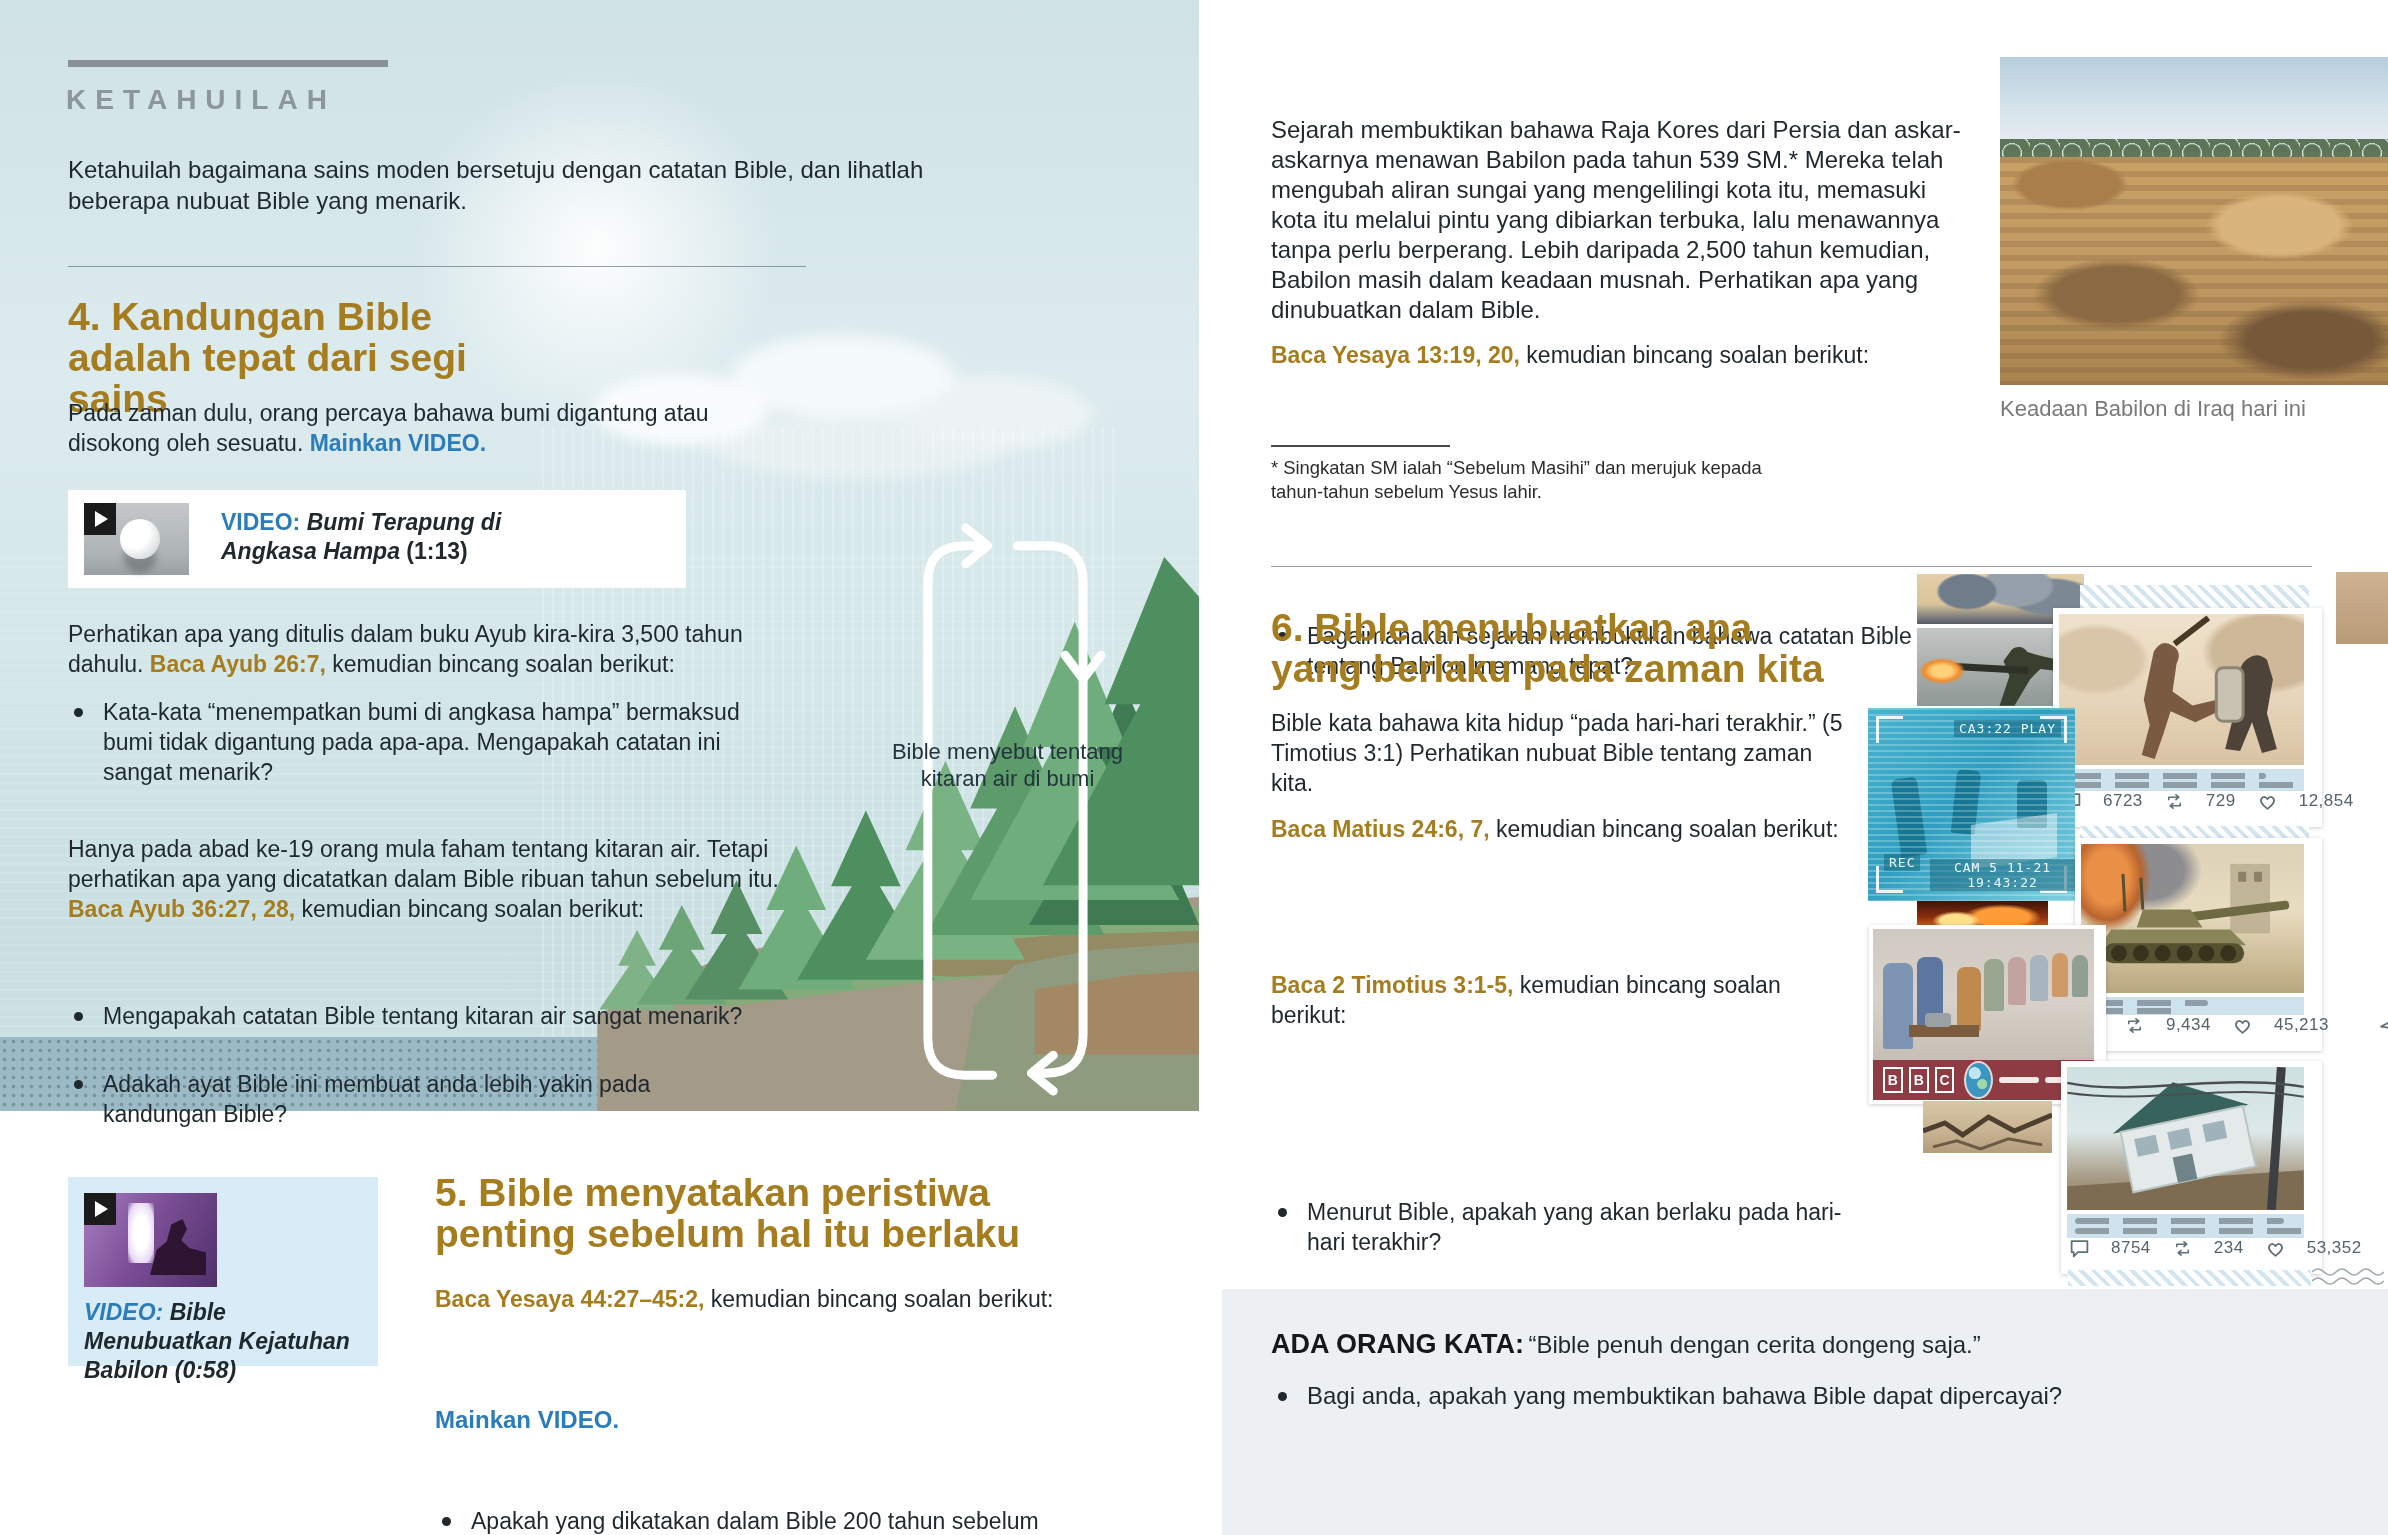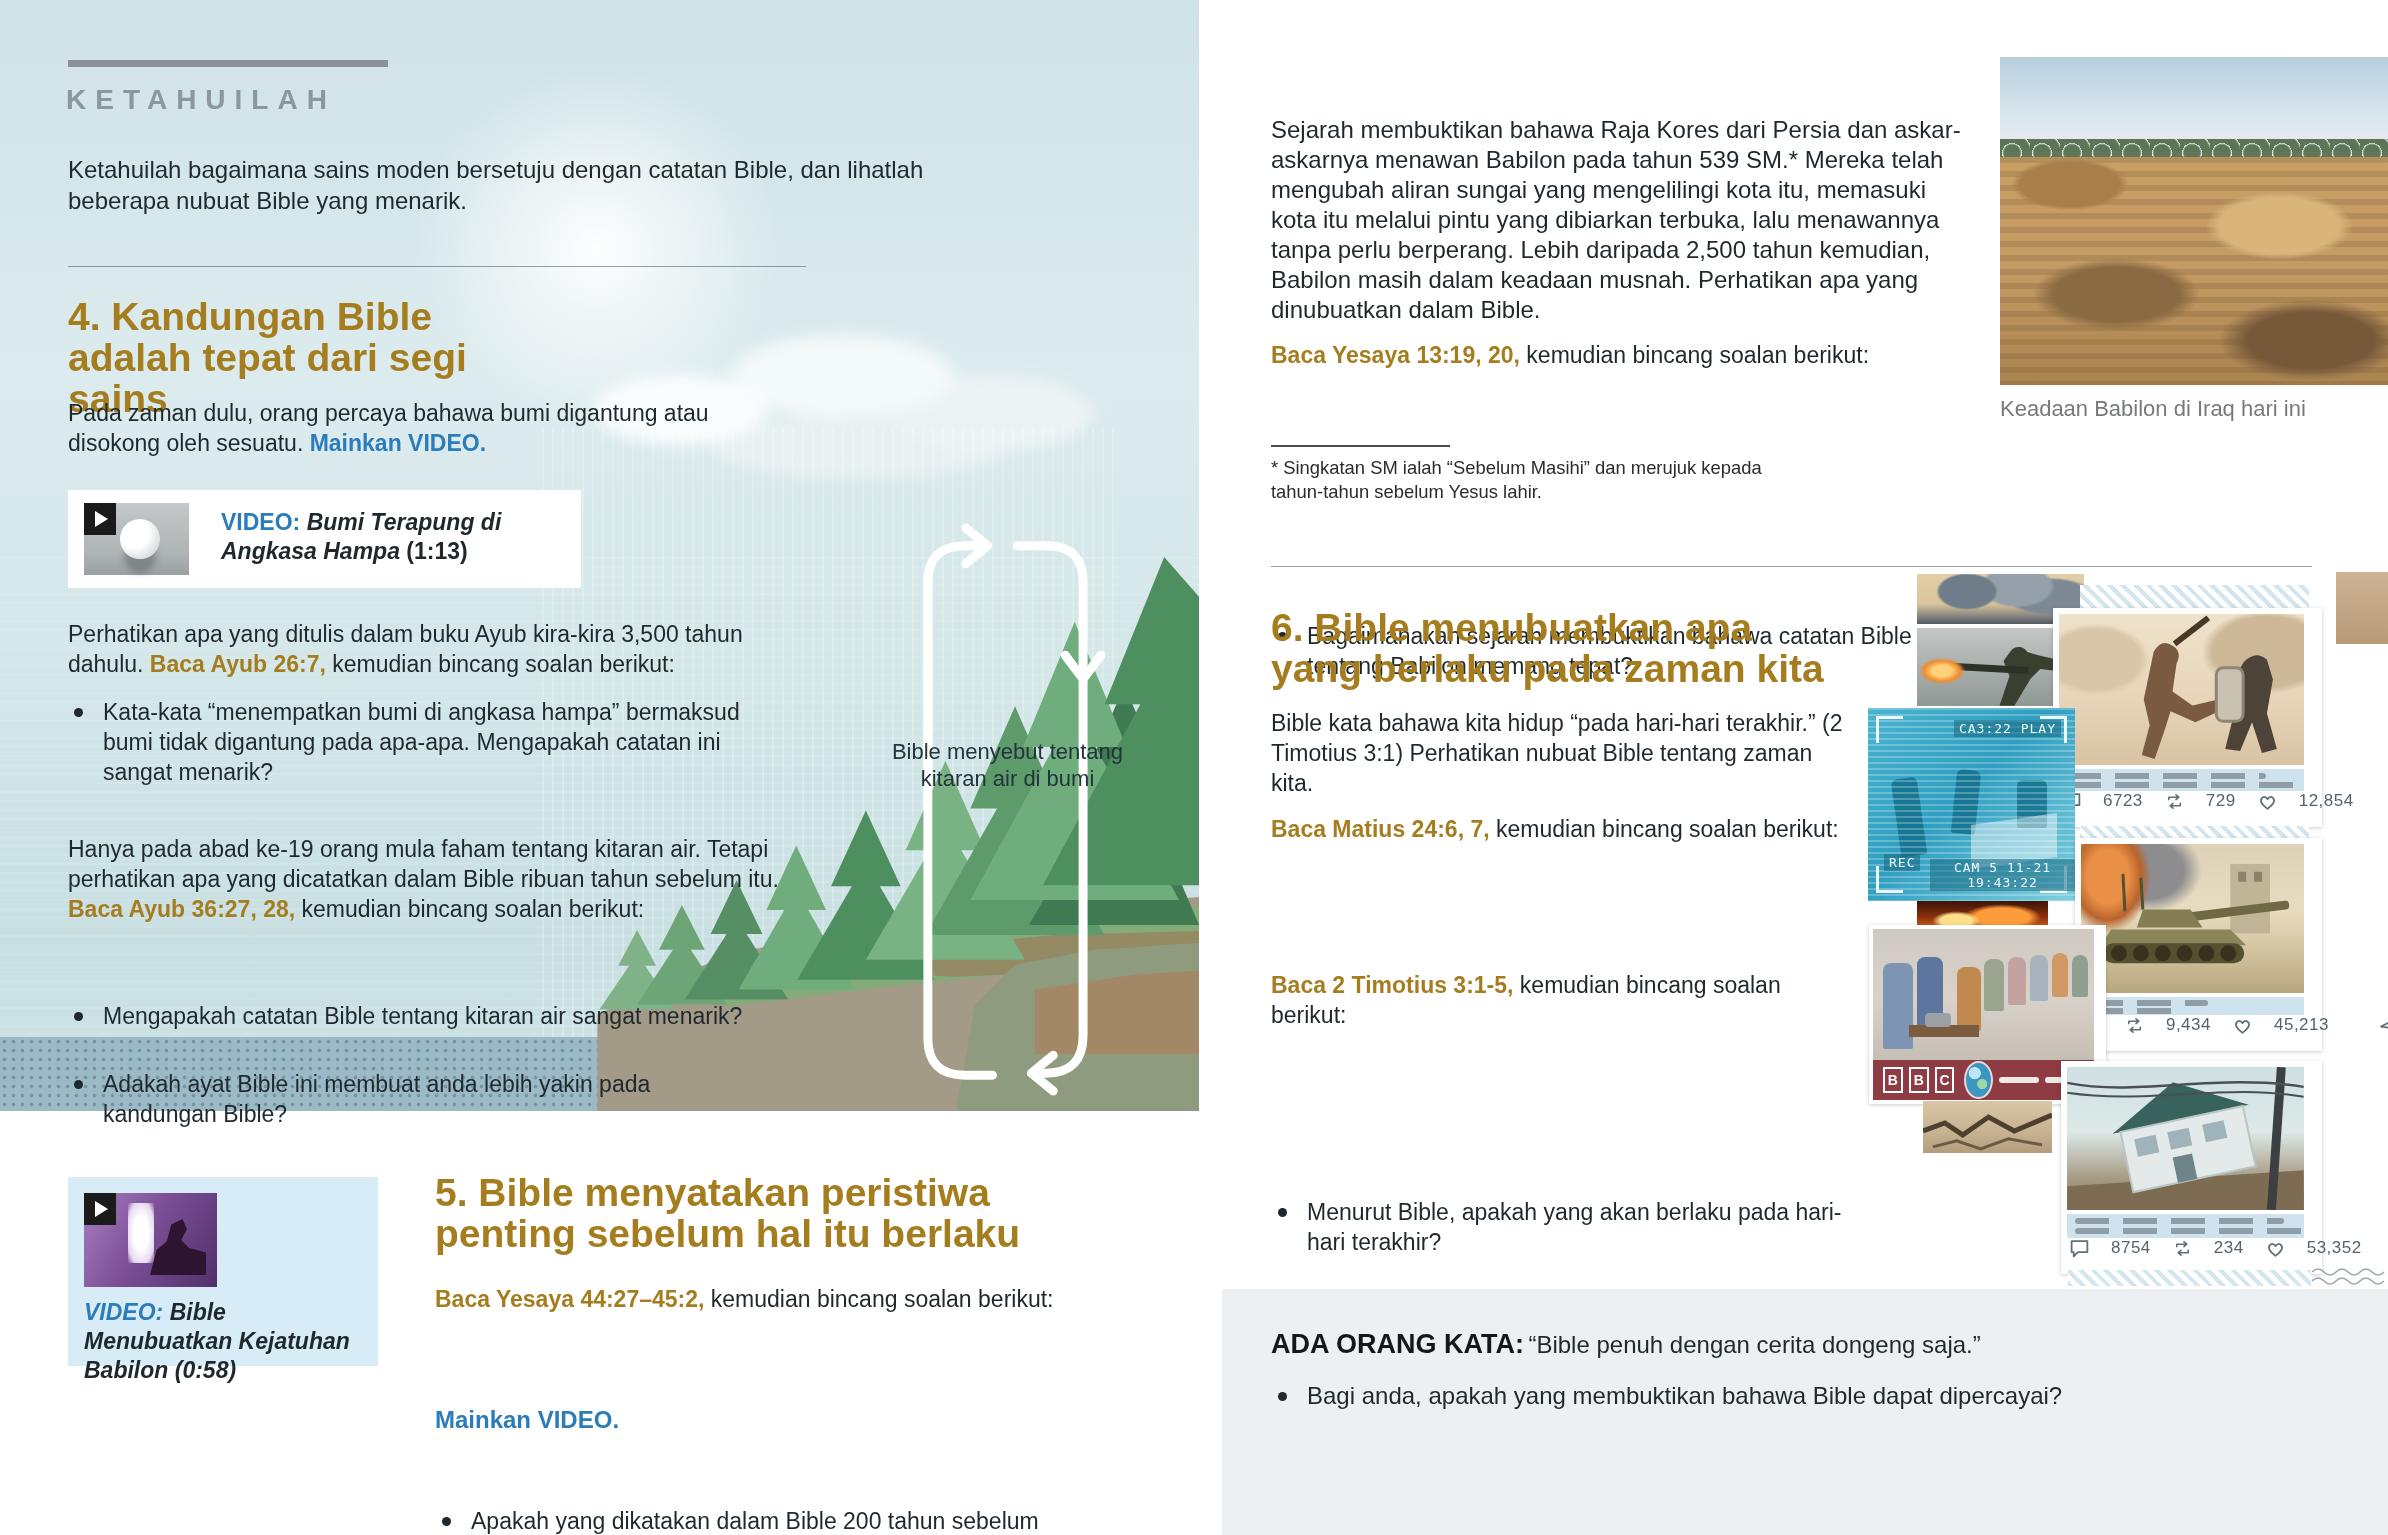--- a/index.html
+++ b/index.html
@@ -156,21 +156,21 @@
     <div class="abs kickerbar" style="left:68px;top:60px;width:320px;"></div>
     <div class="abs kicker" style="left:66px;top:84px;">KETAHUILAH</div>
     <div class="abs body-t" style="left:68px;top:154px;width:856px;font-size:24px;line-height:31px;">Ketahuilah bagaimana sains moden bersetuju dengan catatan Bible, dan lihatlah beberapa nubuat Bible yang menarik.</div>
     <div class="abs rule" style="left:68px;top:266px;width:738px;"></div>
 
     <div class="abs h-gold" style="left:68px;top:296px;width:468px;">4. Kandungan Bible adalah tepat dari segi sains</div>
     <div class="abs body-t" style="left:68px;top:398px;width:657px;">
       <span>Pada zaman dulu, orang percaya bahawa bumi digantung atau disokong oleh sesuatu. </span><span class="blue">Mainkan VIDEO.</span>
     </div>
 
-    <div class="abs vbox1" style="left:68px;top:490px;width:513px;height:98px;">
+    <div class="abs vbox1" style="left:68px;top:490px;width:587px;height:98px;padding-left:31px;">
       <div class="abs thumb1" style="left:16px;top:13px;width:105px;height:72px;">
         <div class="globe"></div>
         <div class="play"></div>
       </div>
       <div class="abs vtext" style="left:153px;top:18px;width:338px;">
         <span class="blue">VIDEO:</span>
         <span class="vtitle">Bumi Terapung di Angkasa Hampa</span>
         <span>(1:13)</span>
       </div>
     </div>
@@ -229,21 +229,21 @@
           radial-gradient(ellipse 139px 60px at 30% 60%,#8a6a42 0 45%,transparent 60%),
           radial-gradient(ellipse 159px 70px at 80% 80%,#77593a 0 40%,transparent 58%),
           repeating-linear-gradient(180deg,rgba(120,90,55,.25) 0 6px,rgba(0,0,0,0) 6px 14px),
           linear-gradient(180deg,#c9a065 0%,#c29a63 50%,#a9834f 100%);"></div>
     </div>
     <div class="abs graycap" style="left:2000px;top:396px;">Keadaan Babilon di Iraq hari ini</div>
 
     <div class="abs" style="left:1271px;top:566px;width:1041px;border-top:1px solid #9aa0a2;"></div>
 
     <div class="abs h-gold" style="left:1271px;top:607px;width:557px;">6. Bible menubuatkan apa yang berlaku pada zaman kita</div>
-    <div class="abs body-t" style="left:1271px;top:708px;width:572px;">Bible kata bahawa kita hidup “pada hari-hari terakhir.” (2 Timotius 3:1) Perhatikan nubuat Bible tentang zaman kita.</div>
+    <div class="abs body-t" style="left:1271px;top:708px;width:572px;">Bible kata bahawa kita hidup “pada hari-hari terakhir.” (5 Timotius 3:1) Perhatikan nubuat Bible tentang zaman kita.</div>
     <div class="abs body-t" style="left:1271px;top:814px;width:572px;">
       <span class="ref">Baca Matius 24:6, 7,</span><span> kemudian bincang soalan berikut:</span>
     </div>
     <div class="abs body-t li" style="left:1274px;top:897px;width:552px;">Menurut Bible, apakah yang akan berlaku pada hari-hari terakhir?</div>
     <div class="abs body-t" style="left:1271px;top:970px;width:572px;">
       <span class="ref">Baca 2 Timotius 3:1-5,</span><span> kemudian bincang soalan berikut:</span>
     </div>
     <div class="abs body-t li" style="left:1274px;top:1043px;width:552px;">Apakah yang Bible kata tentang sikap orang pada hari-hari terakhir?</div>
 
     <div>

